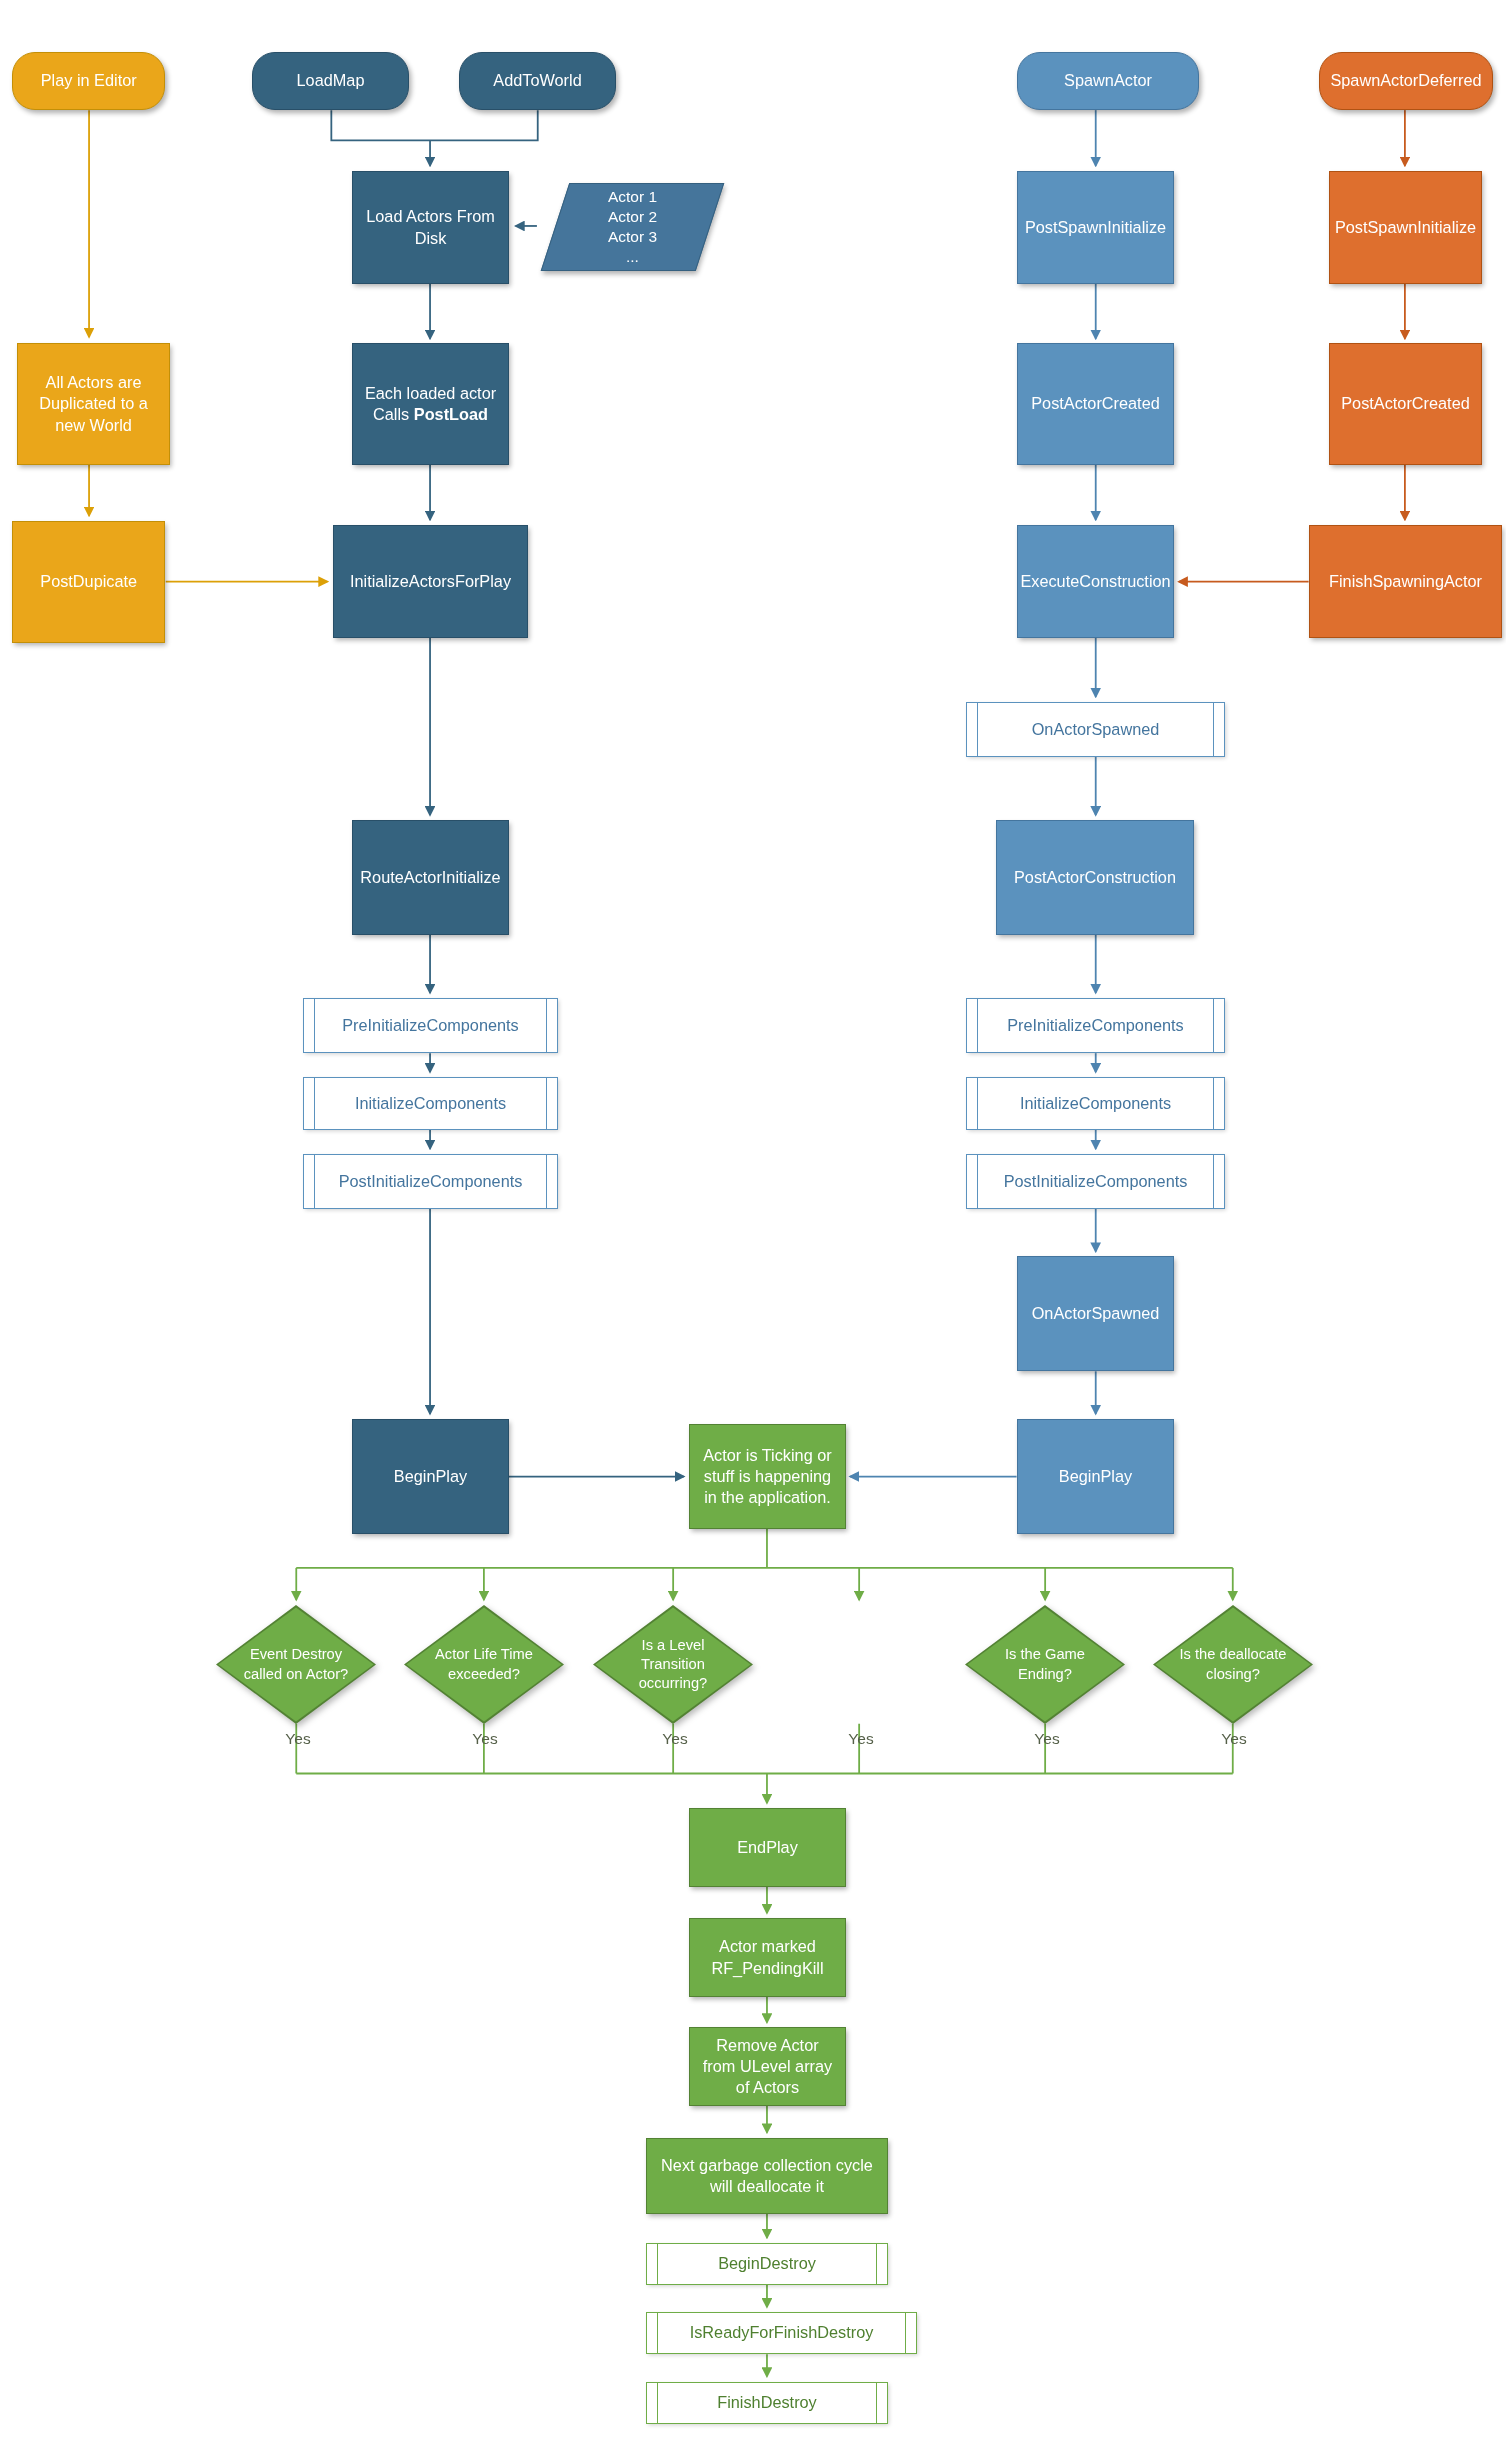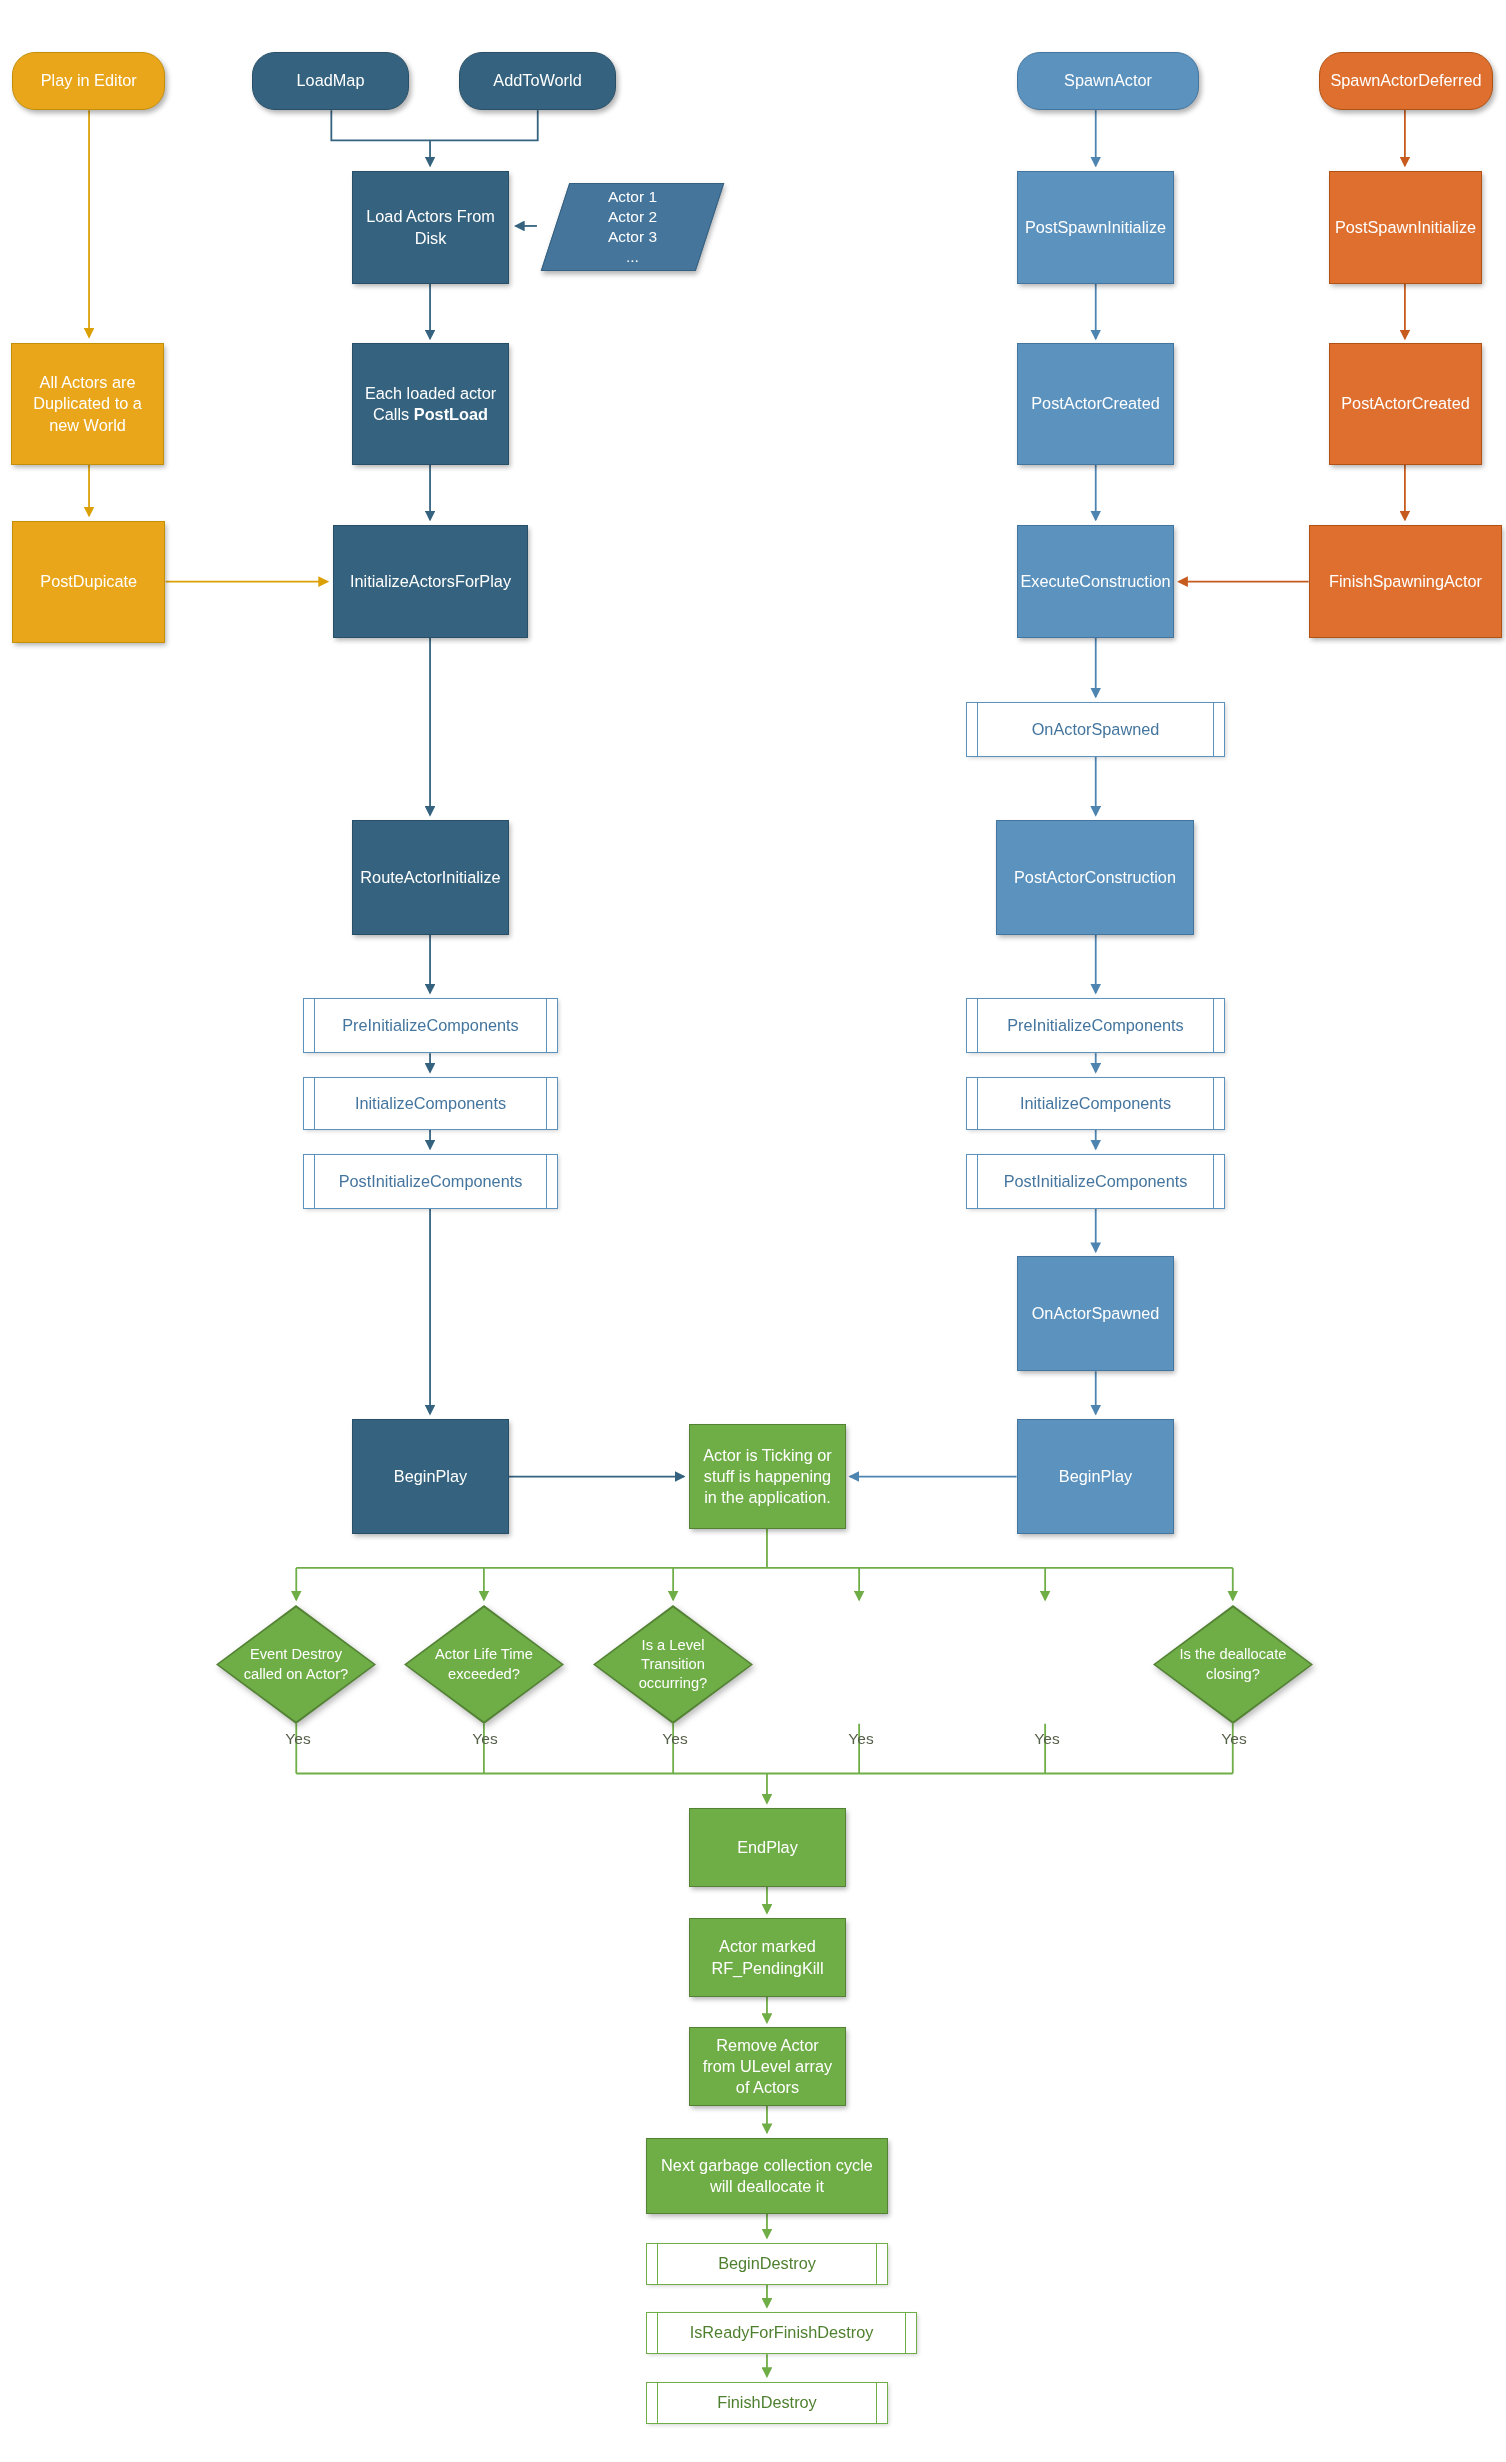--- a/index.html
+++ b/index.html
@@ -121,21 +121,21 @@
       <path d="M940 2581 V 2614" marker-end="url(#m-green)"></path>
       <path d="M940 2713 V 2743" marker-end="url(#m-green)"></path>
       <path d="M940 2800 V 2828" marker-end="url(#m-green)"></path>
       <path d="M940 2886 V 2913" marker-end="url(#m-green)"></path>
     </g>
   </svg>
 
   <div class="node yellow rounded shadow" style="left:12.2px;top:52px;width:153px;height:58px">
     <span>Play in Editor</span>
   </div>
-  <div class="node yellow shadow" style="left:11px;top:343px;width:153px;height:122px">
+  <div class="node yellow shadow" style="left:17px;top:343px;width:153px;height:122px">
     <span>All Actors are Duplicated to a new World</span>
   </div>
   <div class="node yellow shadow" style="left:12.2px;top:521px;width:153px;height:122px">
     <span>PostDupicate</span>
   </div>
 
   <div class="node dkblue rounded shadow" style="left:252px;top:52px;width:157px;height:58px">
     <span>LoadMap</span>
   </div>
   <div class="node dkblue rounded shadow" style="left:459px;top:52px;width:157px;height:58px">
@@ -230,20 +230,24 @@
     <div class="d-fill"></div>
     <span class="d-label">Event Destroy called on Actor?</span>
   </div>
   <div class="diamond" style="left:404px;top:1605px;width:160px;height:119px">
     <div class="d-fill"></div>
     <span class="d-label">Actor Life Time exceeded?</span>
   </div>
   <div class="diamond" style="left:593px;top:1605px;width:160px;height:119px">
     <div class="d-fill"></div>
     <span class="d-label">Is a Level Transition occurring?</span>
+  </div>
+  <div class="diamond" style="left:965px;top:1605px;width:160px;height:119px">
+    <div class="d-fill"></div>
+    <span class="d-label">Is the Game Ending?</span>
   </div>
   <div class="diamond" style="left:1153px;top:1605px;width:160px;height:119px">
     <div class="d-fill"></div>
     <span class="d-label">Is the deallocate closing?</span>
   </div>
 
   <div class="yes" style="left:272px;top:1730px">Yes</div>
   <div class="yes" style="left:459px;top:1730px">Yes</div>
   <div class="yes" style="left:649px;top:1730px">Yes</div>
   <div class="yes" style="left:835px;top:1730px">Yes</div>

